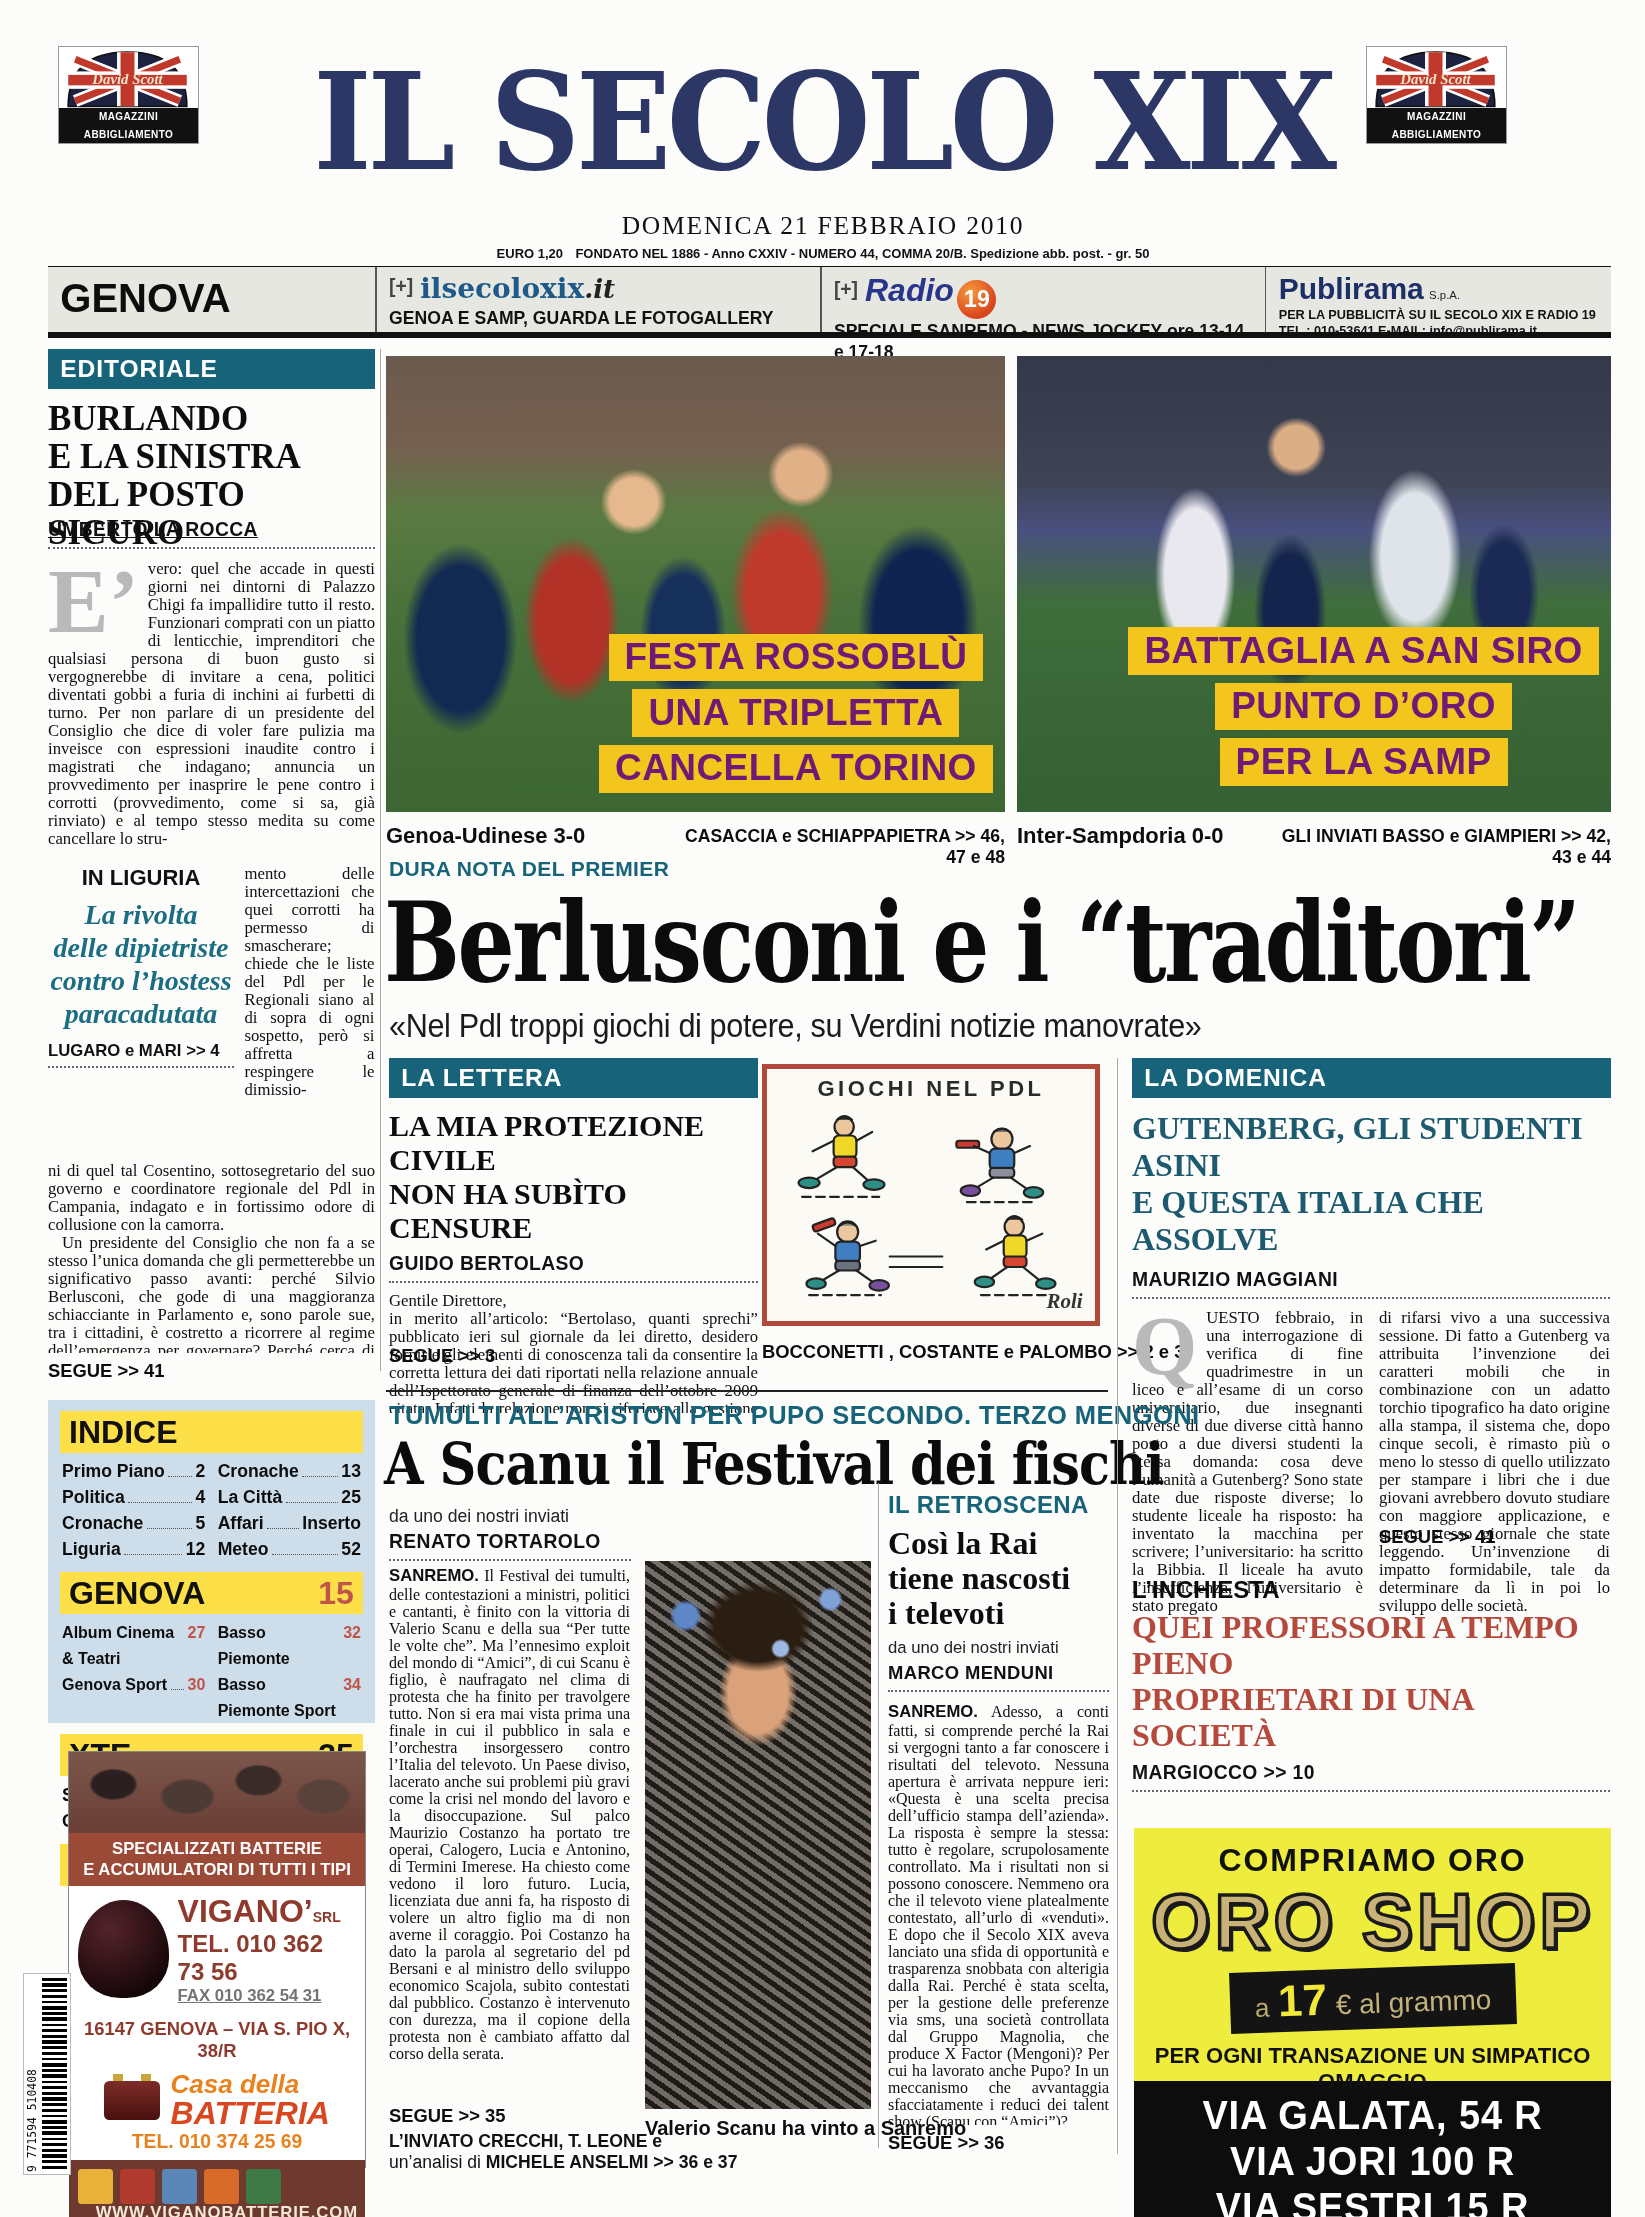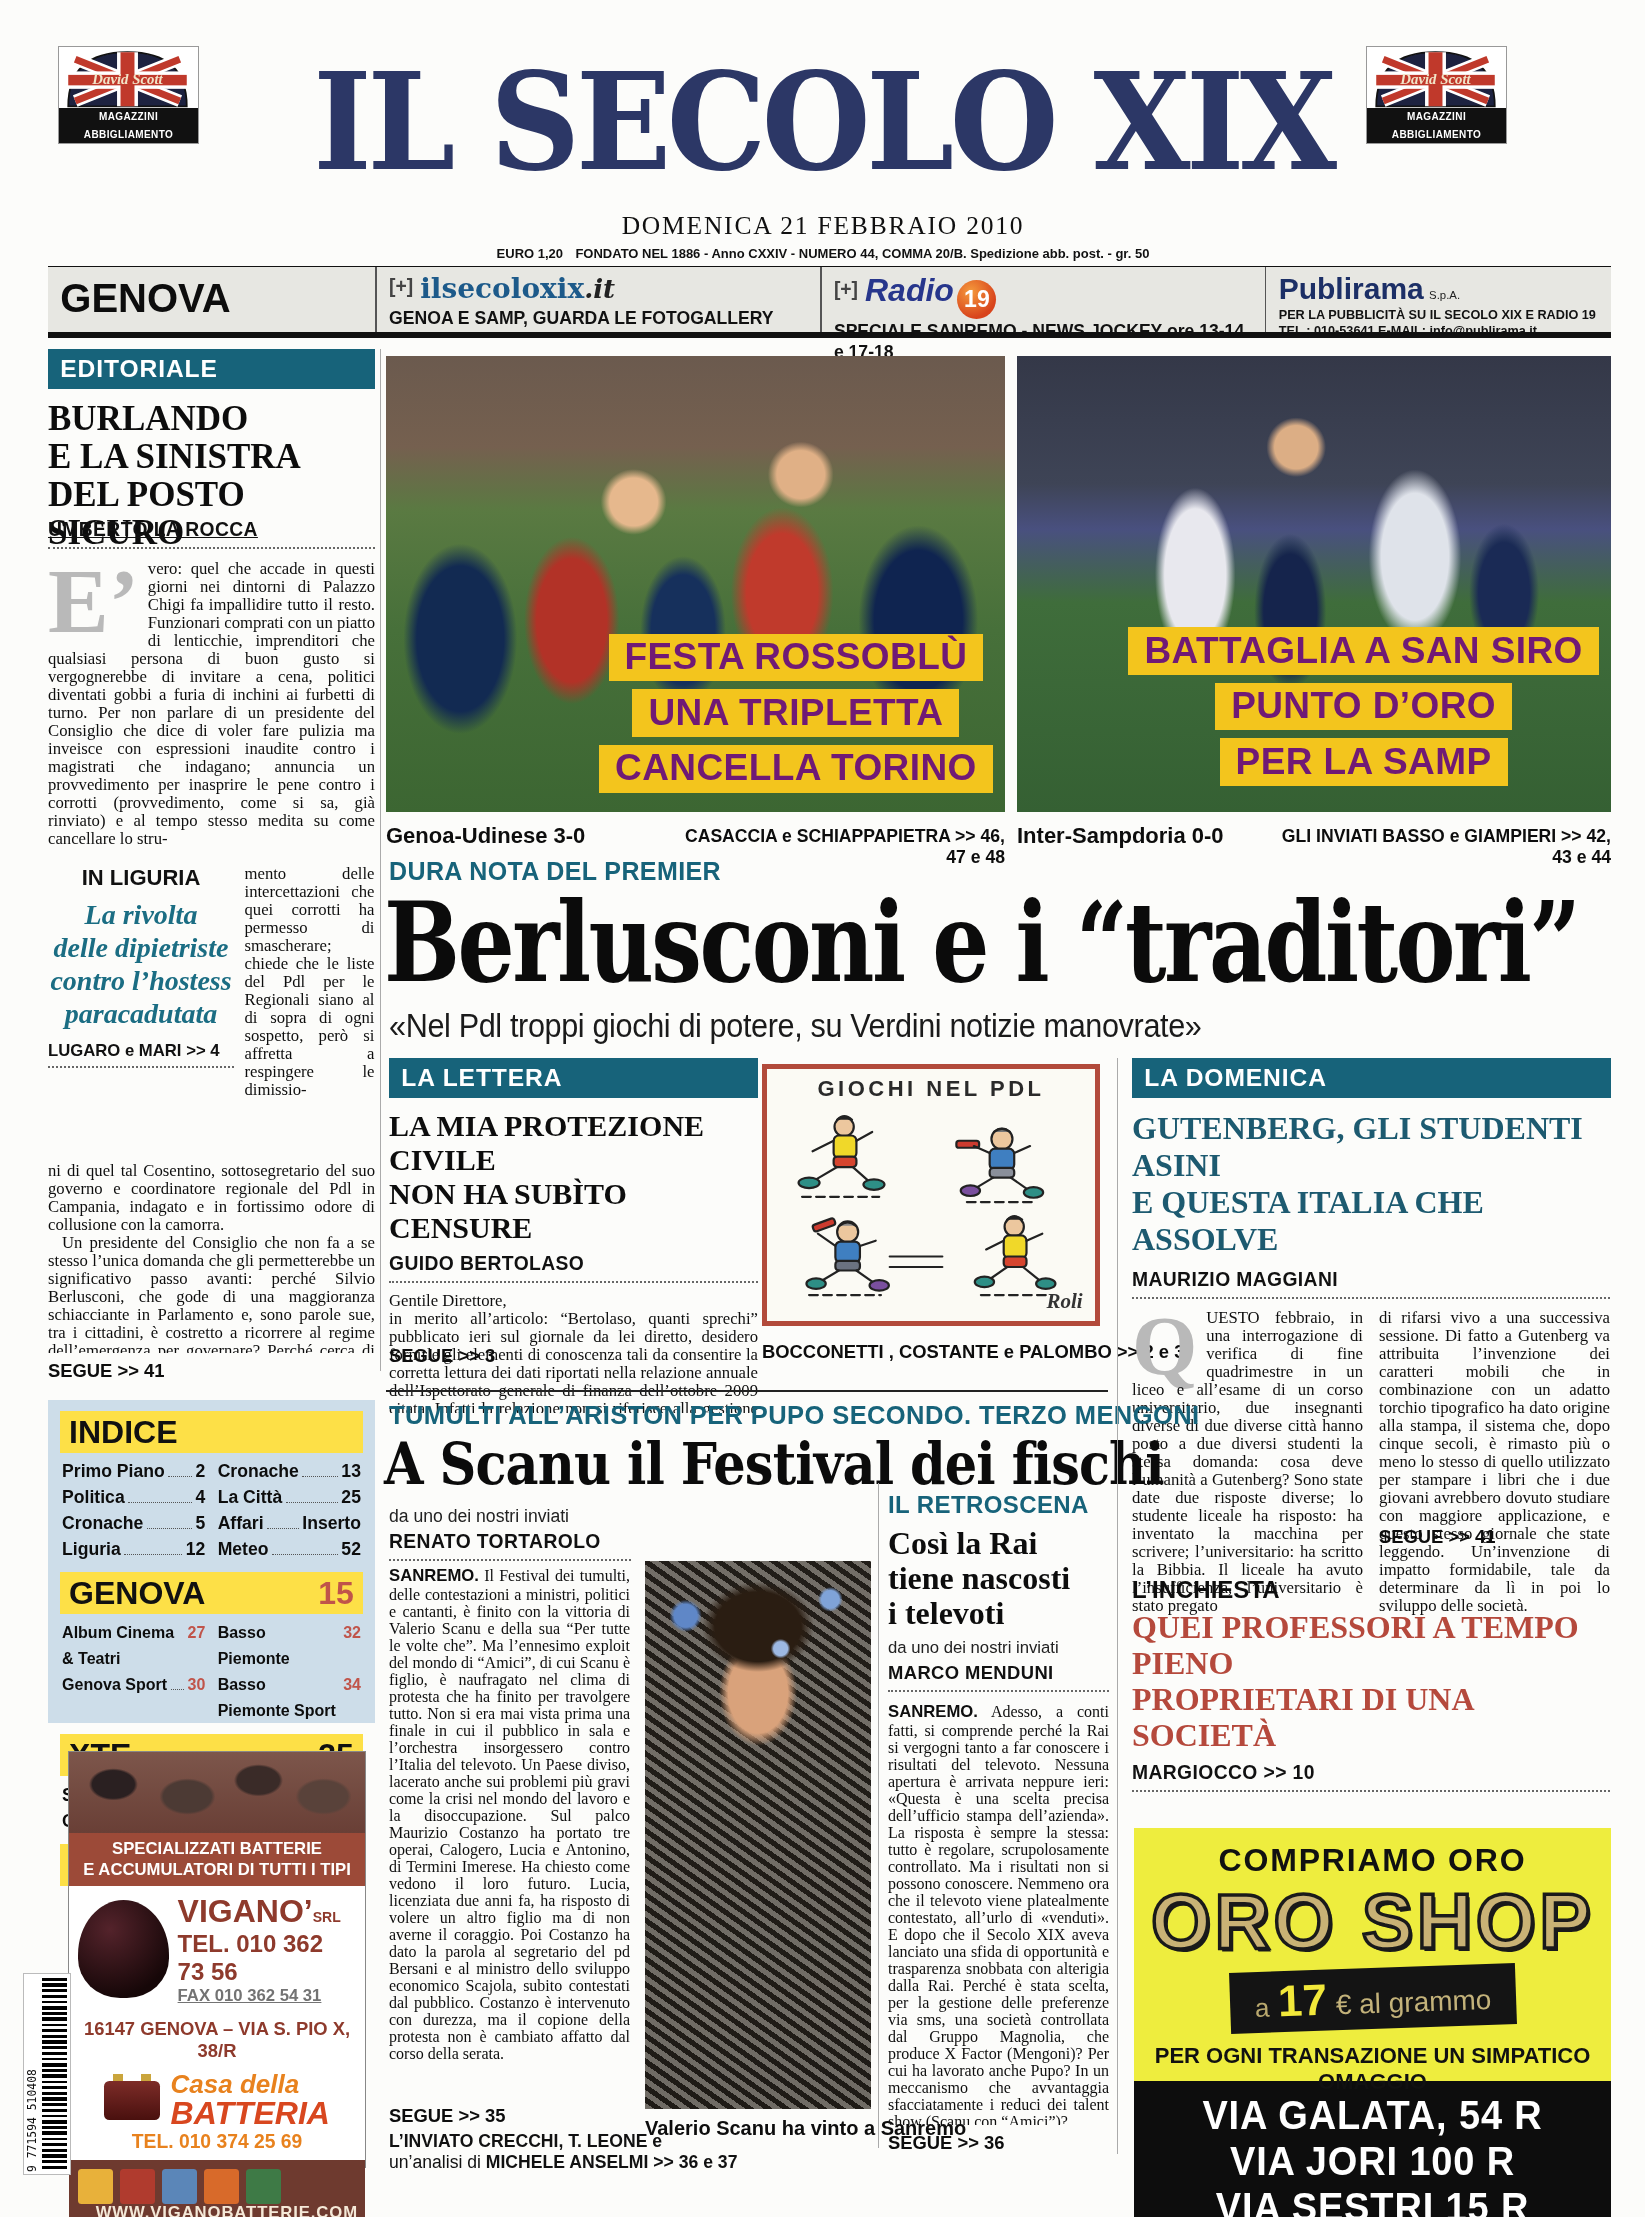--- a/index.html
+++ b/index.html
@@ -257,21 +257,21 @@
       <span>BATTAGLIA A SAN SIRO</span>
       <span>PUNTO D’ORO</span>
       <span>PER LA SAMP</span>
     </div>
   </div>
   <div class="abs ph-cap" style="left:386px;top:823px;">Genoa-Udinese 3-0</div>
   <div class="abs ph-credit" style="left:667px;top:826px;width:338px;">CASACCIA e SCHIAPPAPIETRA &gt;&gt; 46, 47 e 48</div>
   <div class="abs ph-cap" style="left:1017px;top:823px;">Inter-Sampdoria 0-0</div>
   <div class="abs ph-credit" style="left:1273px;top:826px;width:338px;">GLI INVIATI BASSO e GIAMPIERI &gt;&gt; 42, 43 e 44</div>
 
-  <div class="abs kicker" style="left:389px;top:857px;font-size:25px;">DURA NOTA DEL PREMIER</div>
+  <div class="abs kicker" style="left:389px;top:857px;font-size:21px;">DURA NOTA DEL PREMIER</div>
   <div class="abs story-head" style="left:384px;top:885px;width:1229px;">Berlusconi e i “traditori”</div>
   <div class="abs story-sub" style="left:389px;top:1006px;">«Nel Pdl troppi giochi di potere, su Verdini notizie manovrate»</div>
 
   <div class="abs" style="left:389px;top:1058px;width:369px;height:309px;">
     <div class="teal-bar" style="width:344px;">LA LETTERA</div>
     <div class="sec-title lettera-title pre" style="margin-top:10.5px;">LA MIA PROTEZIONE CIVILE
 NON HA SUBÌTO CENSURE</div>
     <div class="byline" style="margin-top:8.8px;">GUIDO BERTOLASO</div>
     <div class="body-text jc pre" style="margin-top:8.8px;height:121px;">Gentile Direttore,
 in merito all’articolo: “Bertolaso, quanti sprechi” pubblicato ieri sul giornale da lei diretto, desidero fornirle gli elementi di conoscenza tali da consentire la corretta lettura dei dati riportati nella relazione annuale dell’Ispettorato generale di finanza dell’ottobre 2009 citata. Infatti la relazione non si riferisce alla gestione del Dipartimento della Protezione Civile.</div>

